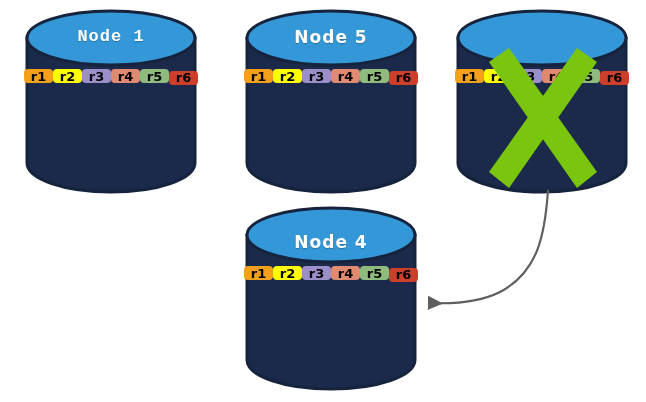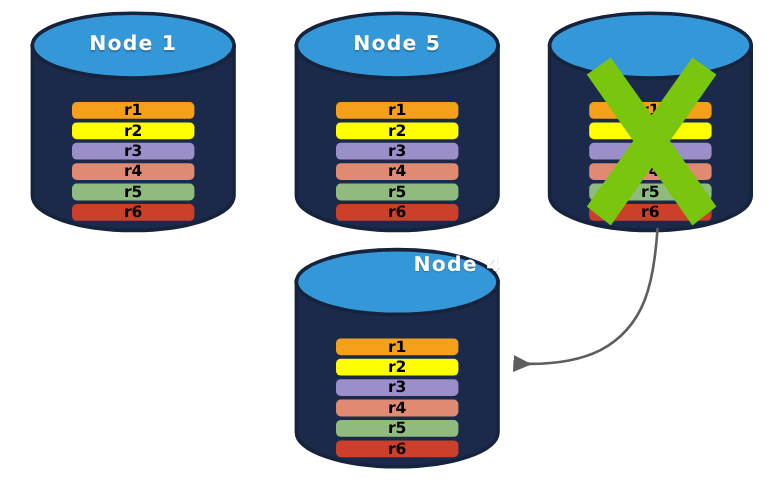--- a/index.html
+++ b/index.html
@@ -46,23 +46,22 @@
     font-family: "DejaVu Sans", "Liberation Sans", sans-serif;
     text-shadow: 0 1px 1px rgba(0,0,0,0.25);
     pointer-events: none;
   }
 
   .rows {
     position: absolute;
     left: 0;
     width: 100%;
     display: flex;
-    flex-direction: column;
+    flex-direction: row;
     align-items: center;
-    margin-top: 16px;
   }
 
   .row {
     position: relative;
     box-sizing: border-box;
     border-radius: 4px;
     color: #000000;
     font-weight: bold;
     font-size: 13px;
     line-height: 1;
@@ -89,21 +88,21 @@
 </head>
 <body>
 
 <div id="stage">
 
   <div class="node" style="left:24px; top:8px; width:174px; height:185px;">
     <svg class="node-svg" width="174" height="185" viewBox="0 0 174 185">
       <path d="M3,30 L3,155 A84,29 0 0 0 171,155 L171,30 Z" fill="#1B2A4A" stroke="#16233D" stroke-width="3"></path>
       <ellipse cx="87" cy="30" rx="84" ry="27" fill="#3498D8" stroke="#16233D" stroke-width="3"></ellipse>
     </svg>
-    <div class="node-title" style="top:19px;">Node  1</div>
+    <div class="node-title" style="top:19px;font-family:Liberation Mono, monospace;">Node  1</div>
     <div class="rows" style="top:61px;">
       <div class="row" style="width:102px; height:14px; margin-bottom:3px; background:#F5A01A;">
         <span>r1</span>
       </div>
       <div class="row" style="width:102px; height:14px; margin-bottom:3px; background:#FFFF00;">
         <span>r2</span>
       </div>
       <div class="row" style="width:102px; height:14px; margin-bottom:3px; background:#9B8EC9;">
         <span>r3</span>
       </div>
@@ -179,21 +178,21 @@
         <polygon points="112,14 92,0 4,124 24,140"></polygon>
       </g>
     </svg>
   </div>
 
   <div class="node" style="left:244px; top:205px; width:174px; height:185px;">
     <svg class="node-svg" width="174" height="185" viewBox="0 0 174 185">
       <path d="M3,30 L3,155 A84,29 0 0 0 171,155 L171,30 Z" fill="#1B2A4A" stroke="#16233D" stroke-width="3"></path>
       <ellipse cx="87" cy="30" rx="84" ry="27" fill="#3498D8" stroke="#16233D" stroke-width="3"></ellipse>
     </svg>
-    <div class="node-title" style="top:6px;text-align:right;">Node  4</div>
+    <div class="node-title" style="top:27px;">Node  4</div>
     <div class="rows" style="top:61px;">
       <div class="row" style="width:102px; height:14px; margin-bottom:3px; background:#F5A01A;">
         <span>r1</span>
       </div>
       <div class="row" style="width:102px; height:14px; margin-bottom:3px; background:#FFFF00;">
         <span>r2</span>
       </div>
       <div class="row" style="width:102px; height:14px; margin-bottom:3px; background:#9B8EC9;">
         <span>r3</span>
       </div>

